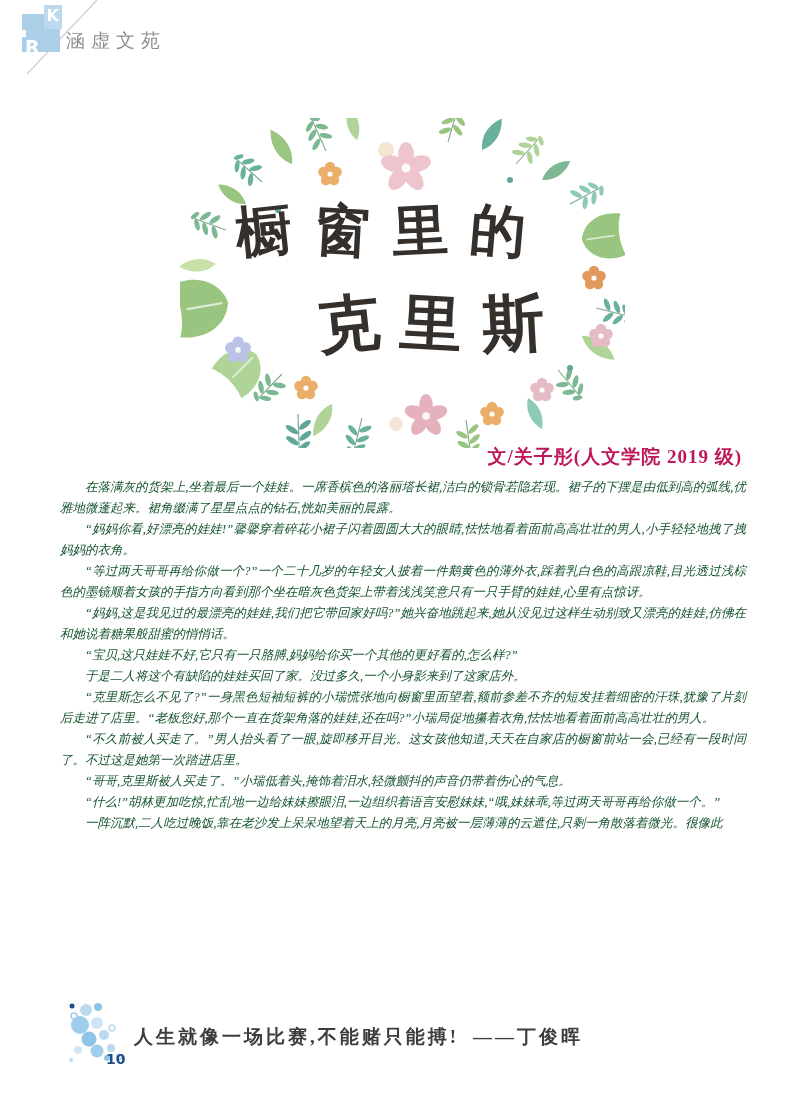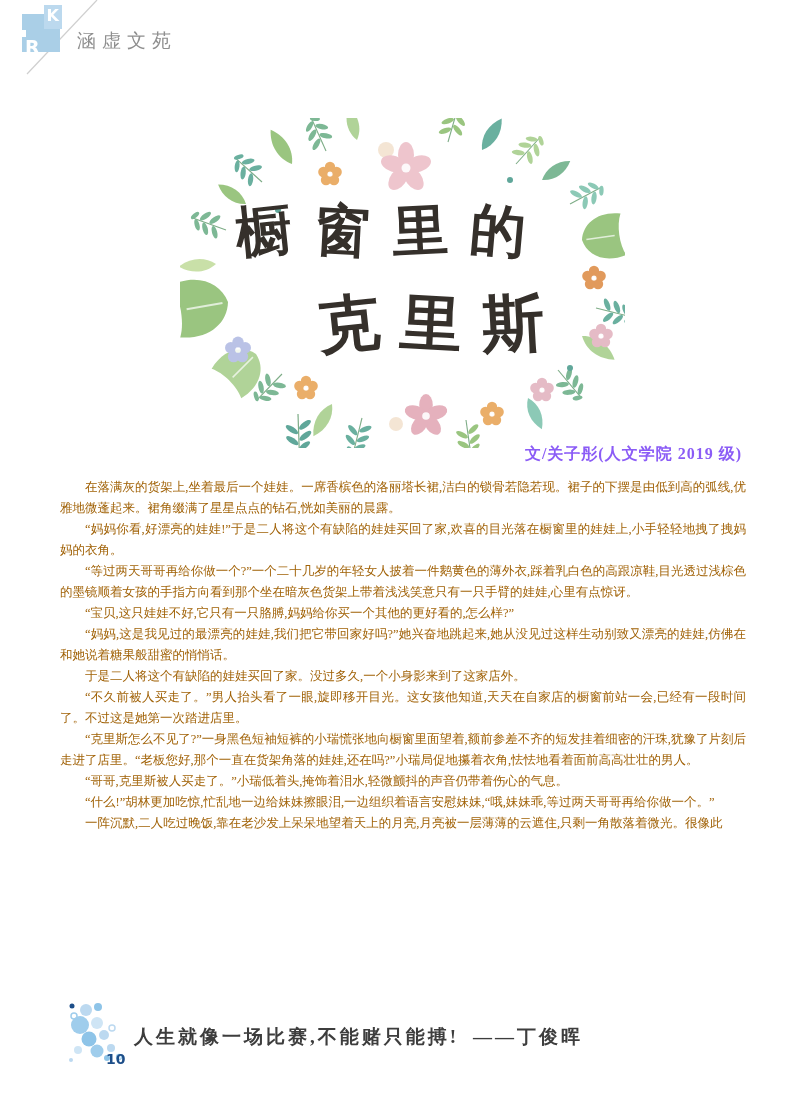--- a/index.html
+++ b/index.html
@@ -7,40 +7,40 @@
         font-family:"Liberation Serif","DejaVu Serif",serif;color:#333;}
 
   
   .diag-line{position:absolute;left:0;top:0;width:130px;height:90px;pointer-events:none;}
   .logo{position:absolute;left:22px;top:14px;width:38px;height:38px;background:#aacfe7;}
   .logo .k-pad{position:absolute;right:-2px;top:-9px;width:18px;height:24px;background:#bcd9ee;}
   .logo .k{position:absolute;right:1px;top:-8px;color:#fff;font:700 16px "DejaVu Sans",sans-serif;}
   .logo .r{position:absolute;left:3px;bottom:-6px;color:#fff;font:700 19px "DejaVu Sans",sans-serif;}
   .logo .notch{position:absolute;left:-1px;top:16px;width:5px;height:7px;background:#fff;}
   .section-label{position:absolute;left:66px;top:28px;font-size:19px;color:#8f8f8f;
-                 letter-spacing:6px;font-weight:400;margin-left:11px;}
+                 letter-spacing:6px;font-weight:400;}
 
   
   .wreath{position:absolute;left:180px;top:118px;width:445px;height:330px;}
   .title-line{position:absolute;display:flex;color:#35302b;
               font-family:"DejaVu Sans","Liberation Sans",sans-serif;font-weight:700;}
   .title-line span{display:inline-block;}
   .title-l1{left:236px;top:194px;font-size:56px;gap:22px;}
   .title-l2{left:318px;top:282px;font-size:62px;gap:20px;}
   .title-line span:nth-child(1){transform:rotate(-6deg);}
   .title-line span:nth-child(2){transform:rotate(3deg);}
   .title-line span:nth-child(3){transform:rotate(-3deg);}
   .title-line span:nth-child(4){transform:rotate(5deg);}
 
-  .byline{position:absolute;right:62px;top:444px;font-size:16px;font-weight:700;color:#8b5cf6;
+  .byline{position:absolute;right:62px;top:444px;font-size:19px;font-weight:700;color:#be185d;
           letter-spacing:1px;}
 
   
   .body-text{position:absolute;left:60px;top:477px;width:686px;font-size:12.5px;line-height:21px;
-             color:#a16207;text-align:justify;text-justify:inter-ideograph;}
+             color:#14532d;text-align:justify;text-justify:inter-ideograph;font-style:italic;}
   .body-text p{margin:0;text-indent:2em;}
 
   
   .bubbles{position:absolute;left:66px;top:998px;width:82px;height:72px;}
   .pagenum{position:absolute;left:106px;top:1003px;font:700 14px "DejaVu Sans",sans-serif;color:#1d4e89;margin-top:48px;}
   .quote-row{position:absolute;left:134px;top:1024px;font-size:19px;font-weight:700;color:#3d3d3d;
              letter-spacing:3px;white-space:nowrap;text-align:center;}
   .quote-row .attr{margin-left:14px;}
 </style>
 </head>
@@ -147,27 +147,27 @@
   <div class="title-line title-l2">
       <span>克</span>
       <span>里</span>
       <span>斯</span>
     </div>
 
   <div class="byline">文/关子彤(人文学院 2019 级)</div>
 
   <div class="body-text">
     <p>在落满灰的货架上,坐着最后一个娃娃。一席香槟色的洛丽塔长裙,洁白的锁骨若隐若现。裙子的下摆是由低到高的弧线,优雅地微蓬起来。裙角缀满了星星点点的钻石,恍如美丽的晨露。</p>
-    <p>“妈妈你看,好漂亮的娃娃!”于是二人将这个有缺陷的娃娃买回了家,欢喜的目光落在橱窗里的娃娃上,小手轻轻地拽了拽妈妈的衣角。</p>
+    <p>“妈妈你看,好漂亮的娃娃!”馨馨穿着碎花小裙子闪着圆圆大大的眼睛,怯怯地看着面前高高壮壮的男人,小手轻轻地拽了拽妈妈的衣角。</p>
     <p>“等过两天哥哥再给你做一个?”一个二十几岁的年轻女人披着一件鹅黄色的薄外衣,踩着乳白色的高跟凉鞋,目光透过浅棕色的墨镜顺着女孩的手指方向看到那个坐在暗灰色货架上带着浅浅笑意只有一只手臂的娃娃,心里有点惊讶。</p>
+    <p>“妈妈,这是我见过的最漂亮的娃娃,我们把它带回家好吗?”她兴奋地跳起来,她从没见过这样生动别致又漂亮的娃娃,仿佛在和她说着糖果般甜蜜的悄悄话。</p>
     <p>“宝贝,这只娃娃不好,它只有一只胳膊,妈妈给你买一个其他的更好看的,怎么样?”</p>
-    <p>“妈妈,这是我见过的最漂亮的娃娃,我们把它带回家好吗?”她兴奋地跳起来,她从没见过这样生动别致又漂亮的娃娃,仿佛在和她说着糖果般甜蜜的悄悄话。</p>
     <p>于是二人将这个有缺陷的娃娃买回了家。没过多久,一个小身影来到了这家店外。</p>
+    <p>“克里斯怎么不见了?”一身黑色短袖短裤的小瑞慌张地向橱窗里面望着,额前参差不齐的短发挂着细密的汗珠,犹豫了片刻后走进了店里。“老板您好,那个一直在货架角落的娃娃,还在吗?”小瑞局促地攥着衣角,怯怯地看着面前高高壮壮的男人。</p>
     <p>“不久前被人买走了。”男人抬头看了一眼,旋即移开目光。这女孩他知道,天天在自家店的橱窗前站一会,已经有一段时间了。不过这是她第一次踏进店里。</p>
-    <p>“克里斯怎么不见了?”一身黑色短袖短裤的小瑞慌张地向橱窗里面望着,额前参差不齐的短发挂着细密的汗珠,犹豫了片刻后走进了店里。“老板您好,那个一直在货架角落的娃娃,还在吗?”小瑞局促地攥着衣角,怯怯地看着面前高高壮壮的男人。</p>
     <p>“哥哥,克里斯被人买走了。”小瑞低着头,掩饰着泪水,轻微颤抖的声音仍带着伤心的气息。</p>
     <p>“什么!”胡林更加吃惊,忙乱地一边给妹妹擦眼泪,一边组织着语言安慰妹妹,“哦,妹妹乖,等过两天哥哥再给你做一个。”</p>
     <p>一阵沉默,二人吃过晚饭,靠在老沙发上呆呆地望着天上的月亮,月亮被一层薄薄的云遮住,只剩一角散落着微光。很像此</p>
   </div>
 
   <svg class="bubbles" viewBox="0 0 82 72">
     <circle cx="6" cy="8" r="2.5" fill="#1d4e89"></circle>
     <circle cx="20" cy="12" r="6" fill="#bcd9f0"></circle>
     <circle cx="32" cy="9" r="4" fill="#8ec4e8"></circle>
     <circle cx="14" cy="27" r="9" fill="#9fcdec"></circle>

